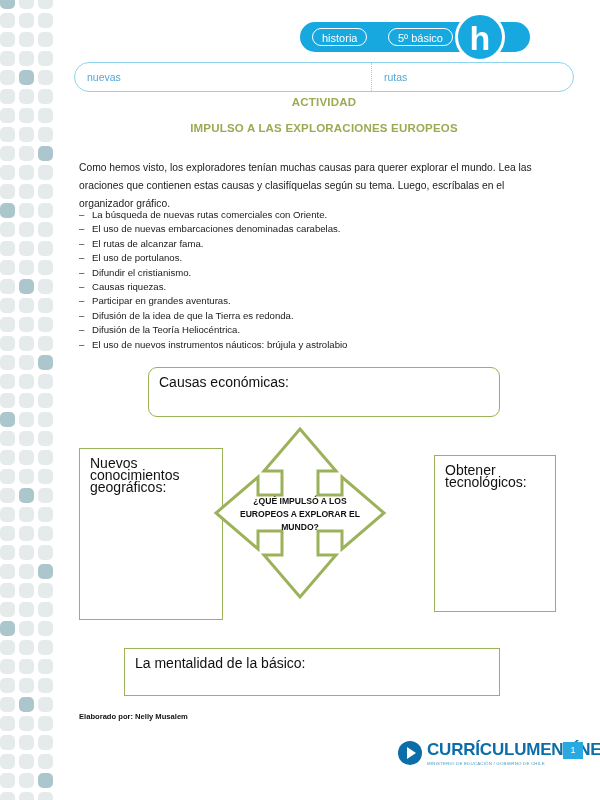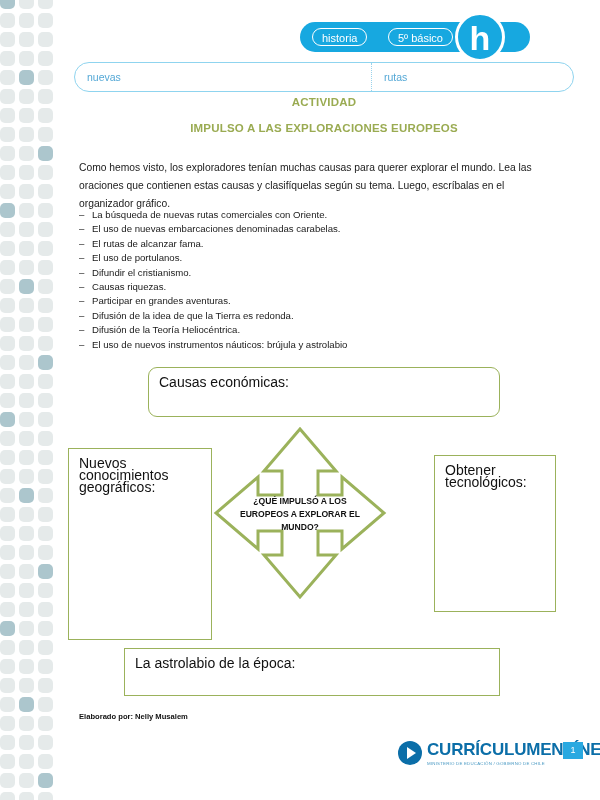--- a/index.html
+++ b/index.html
@@ -160,22 +160,22 @@
     font-size: 14px;
     color: #111111;
     line-height: 12px;
   }
   #box-economic {
     left: 148px; top: 12px;
     width: 352px; height: 50px;
     border-radius: 9px;
   }
   #box-geographic {
-    left: 68px; top: 93px;
-    width: 144px; height: 192px;
+    left: 79px; top: 93px;
+    width: 144px; height: 172px;
   }
   #box-technological {
     left: 434px; top: 100px;
     width: 122px; height: 157px;
   }
   #box-mentality {
     left: 124px; top: 293px;
     width: 376px; height: 48px;
   }
 
@@ -458,21 +458,21 @@
 
   <div class="org-box" id="box-geographic">
     <div class="org-label">Nuevos conocimientos geográficos:</div>
   </div>
 
   <div class="org-box" id="box-technological">
     <div class="org-label">Obtener tecnológicos:</div>
   </div>
 
   <div class="org-box" id="box-mentality">
-    <div class="org-label">La astrolabio de la época:</div>
+    <div class="org-label">La mentalidad de la básico:</div>
   </div>
 
   <svg id="center-arrows" viewBox="0 0 208 208">
     <path d="M104 2
              L140 44 L122 44
              L122 68 L146 68 L146 50
              L188 86 L146 122 L146 104
              L122 104 L122 128 L140 128
              L104 170 L68 128 L86 128
              L86 104 L62 104 L62 122

